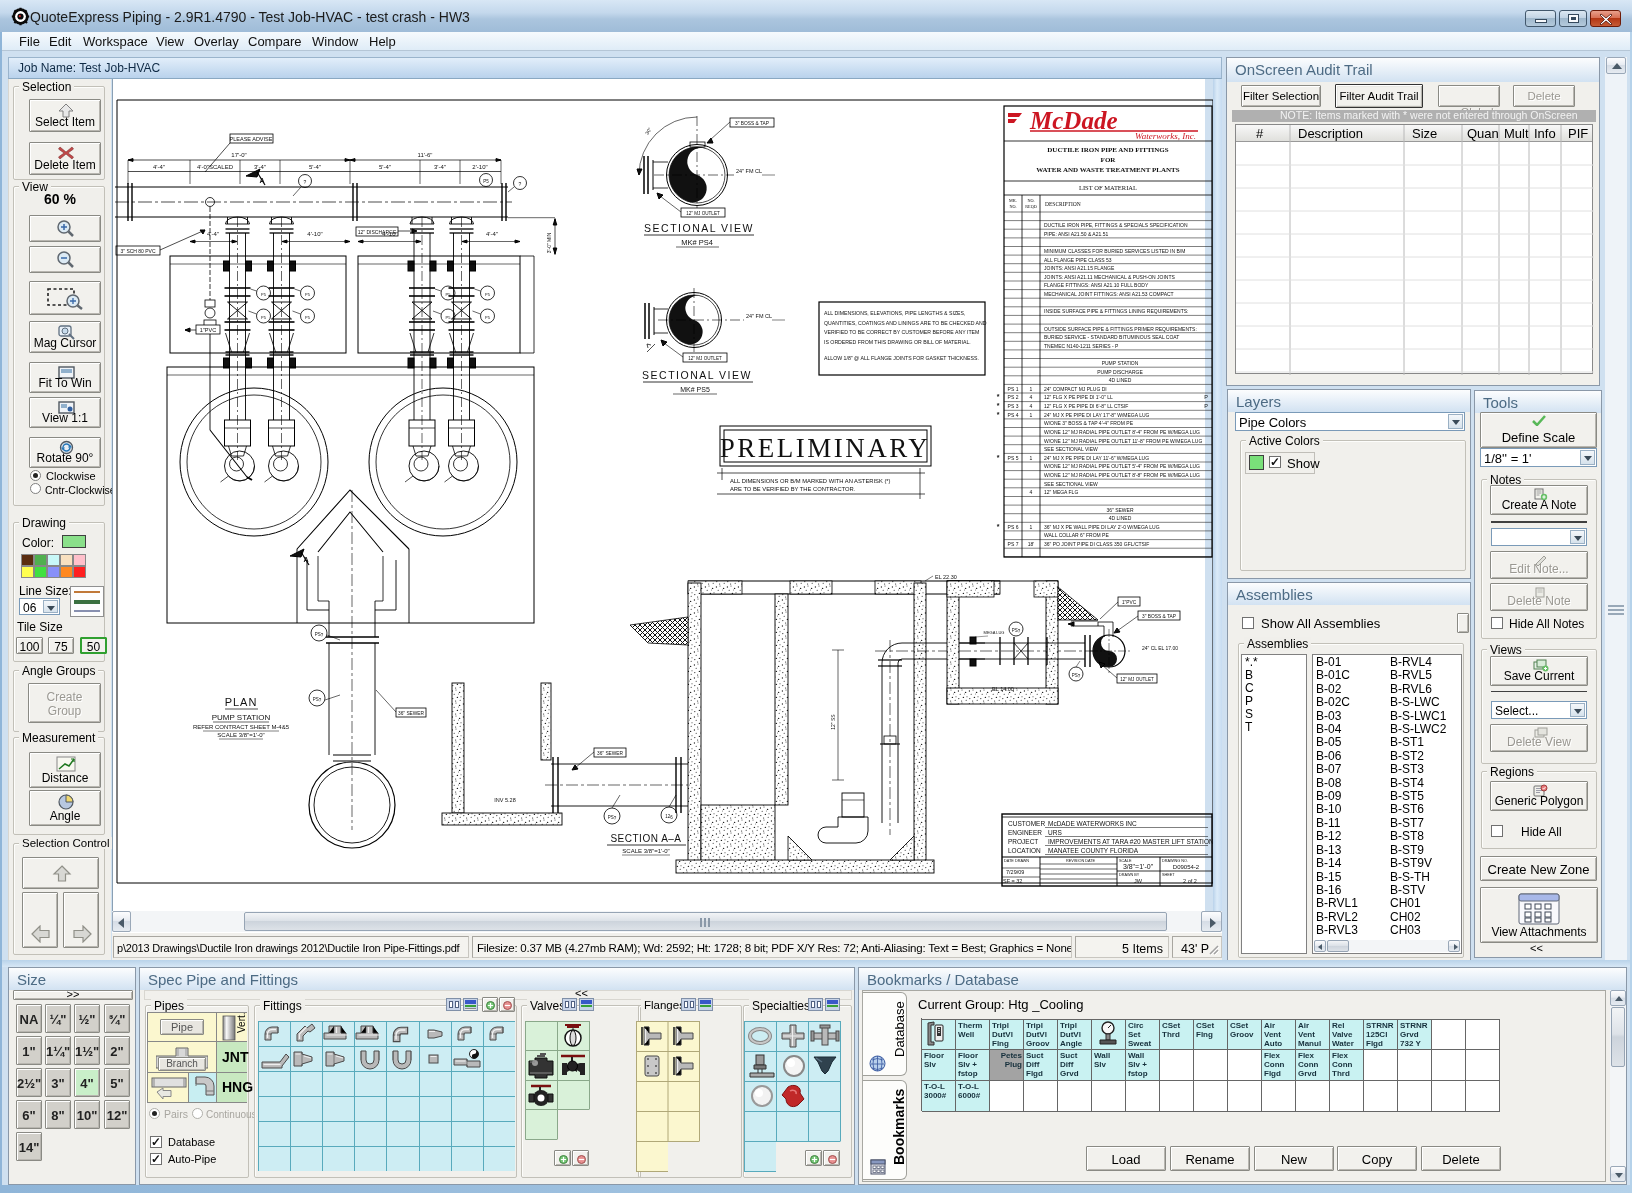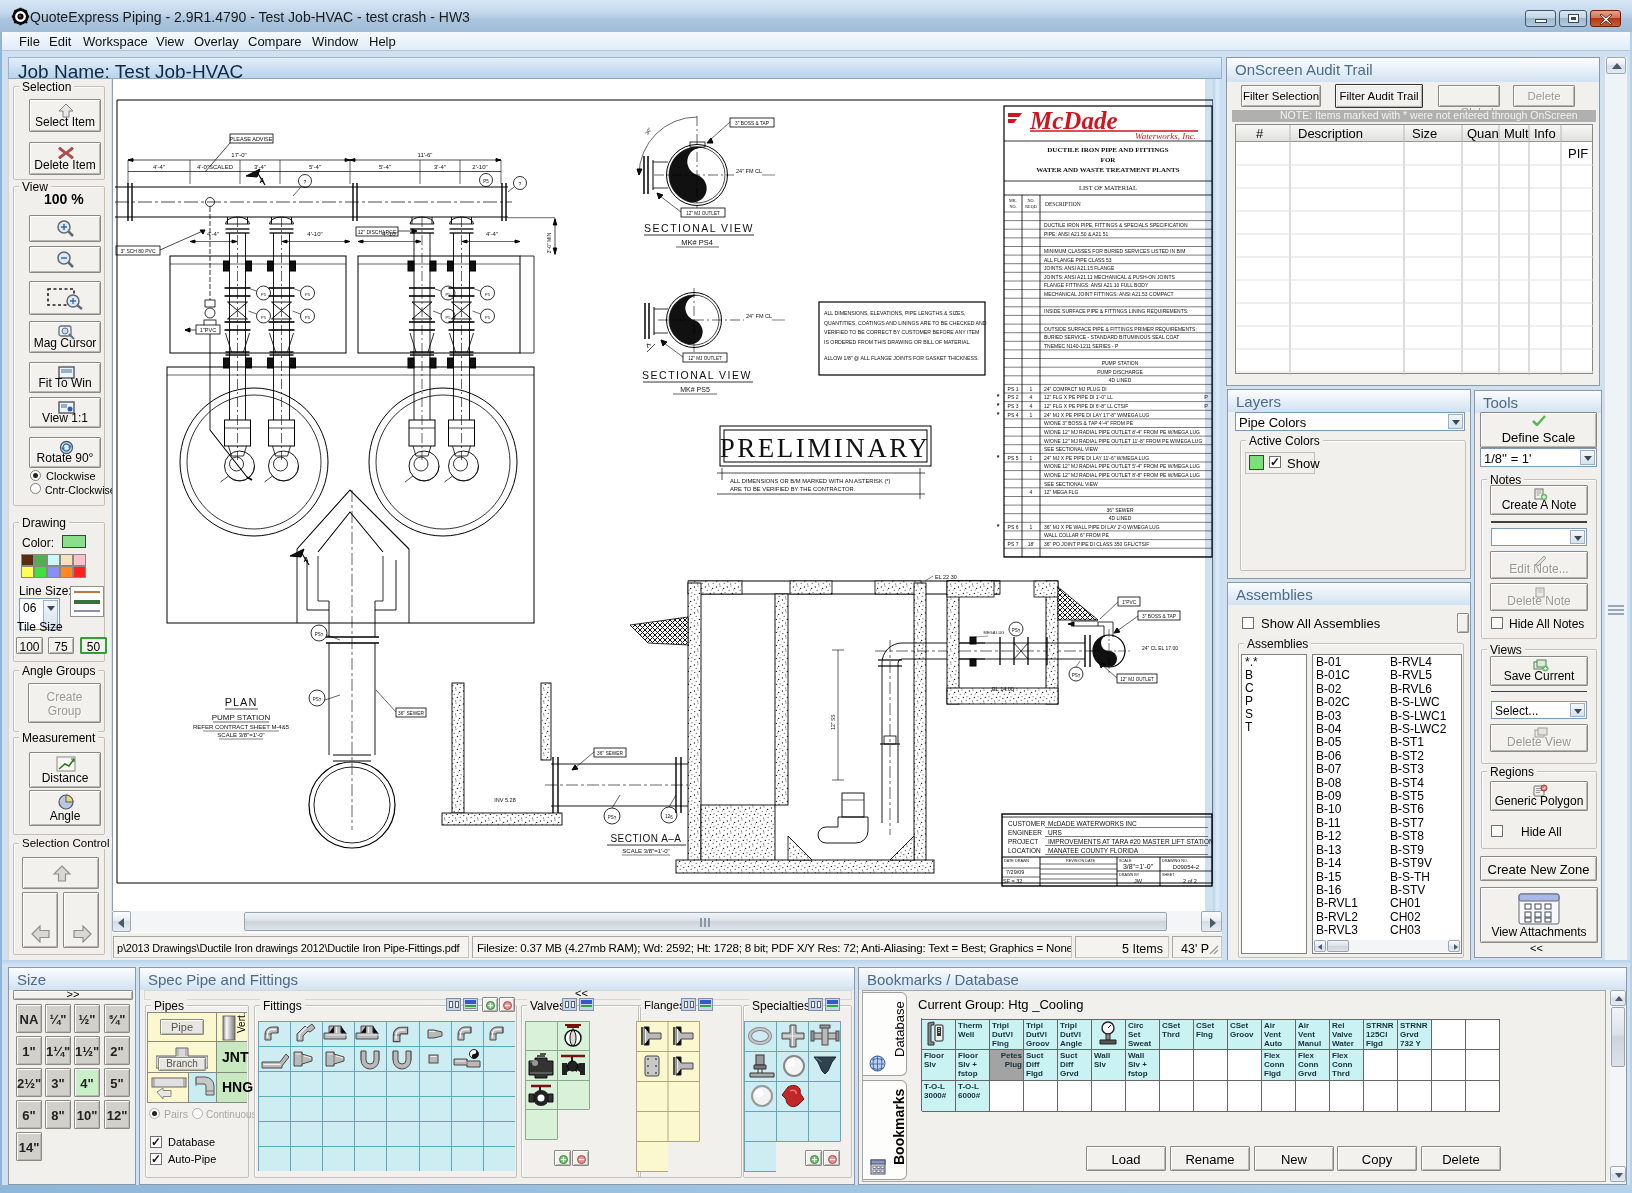--- a/index.html
+++ b/index.html
@@ -13,21 +13,21 @@
 .capbtn { position:absolute; top:10px; height:17px; border-radius:3px; border:1px solid #42586c; }
 .capbtn.minb { left:1525px; width:31px; background:linear-gradient(#dce8f2 0%,#c2d4e4 45%,#9fb8cc 50%,#b4cadc 100%); }
 .capbtn.maxb { left:1559px; width:28px; background:linear-gradient(#dce8f2 0%,#c2d4e4 45%,#9fb8cc 50%,#b4cadc 100%); }
 .capbtn.clsb { left:1590px; width:31px; background:linear-gradient(#e8a08c 0%,#d87055 45%,#b43715 50%,#c65c35 100%); border-color:#6e1b08; }
 #menubar { left:2px; top:32px; width:1628px; height:19px; background:linear-gradient(#f6fafd, #dfecf7); border-bottom:1px solid #b5c6d6; }
 #menubar span { position:absolute; top:2px; font-size:13px; color:#111; }
 
 .wb { background:linear-gradient(90deg,#8fb5d8,#b5d2ea); }
 
 #jobbar { left:8px; top:57px; width:1214px; height:22px; background:linear-gradient(#e2eefa,#b9d2ec); border:1px solid #9ab4cc; border-bottom-color:#8aa8c2;}
-#jobbar span { position:absolute; left:9px; top:3px; font-size:19px; color:#0f2a45; }
+#jobbar span { position:absolute; left:9px; top:3px; font-size:12px; color:#0f2a45; }
 
 #ltb { left:8px; top:79px; width:103px; height:881px; background:#f0efeb; border-left:1px solid #d8d6d0; }
 .grp { position:absolute; border:1px solid #c2c0b8; border-radius:2px; box-shadow:1px 1px 0 #fdfdfb inset; }
 .grp > .glabel { position:absolute; left:5px; top:-7px; background:#f0efeb; padding:0 3px; font-size:12px; color:#000; white-space:nowrap;}
 .btn { position:absolute; background:#f2f1ed; border:1px solid #8a8a84; box-shadow:inset 1px 1px 0 #ffffff, inset -1px -1px 0 #b8b6b0; border-radius:1px; }
 .btn .blabel { position:absolute; width:100%; text-align:center; font-size:12px; color:#000; }
 .btn.dis .blabel { color:#9a9892; text-shadow:1px 1px 0 #fff; }
 .chk { position:absolute; width:12px; height:12px; background:#fff; border:1px solid #707070; }
 .chk.on::after { content:"✓"; position:absolute; left:0px; top:-2px; font-size:12px; font-weight:bold; color:#111; }
 .radio { position:absolute; width:11px; height:11px; background:#fff; border:1px solid #808080; border-radius:50%; }
@@ -103,21 +103,21 @@
 <div class="btn" style="left:29px;top:142px;width:72px;height:33px;">
 <svg style="position:absolute;left:28px;top:3px;" width="16" height="14" viewBox="0 0 16 14">
         <path d="M2 1 L8 6 L14 1 L15.5 3 L10 7 L15.5 11 L14 13 L8 8 L2 13 L0.5 11 L6 7 L0.5 3 Z" fill="#c24848" stroke="#803030" stroke-width="0.6"></path>
       </svg>
 <div class="blabel" style="bottom:2px;">Delete Item</div>
     </div>
 
 <div class="grp" style="left:13px;top:186px;width:92px;height:320px;">
       <div class="glabel">View</div>
     </div>
-<div class="lbl" style="left:44px;top:191px;font-weight:bold;font-size:14px;">100 %</div>
+<div class="lbl" style="left:44px;top:191px;font-weight:bold;font-size:14px;">60 %</div>
 <div class="btn" style="left:29px;top:215px;width:72px;height:27px;">
 <svg style="position:absolute;left:26px;top:3px;" width="20" height="20" viewBox="0 0 20 20">
         <circle cx="8" cy="8" r="6" fill="#dceaf4" stroke="#606870" stroke-width="1.5"></circle>
         <path d="M12.5 12.5 L17 17" stroke="#606870" stroke-width="2.5"></path>
         <path d="M5 8 h6 M8 5 v6" stroke="#3868a8" stroke-width="1.5"></path>
       </svg>
     </div>
 <div class="btn" style="left:29px;top:246px;width:72px;height:27px;">
 <svg style="position:absolute;left:26px;top:3px;" width="20" height="20" viewBox="0 0 20 20">
         <circle cx="8" cy="8" r="6" fill="#dceaf4" stroke="#606870" stroke-width="1.5"></circle>
@@ -182,21 +182,21 @@
 <div style="position:absolute;left:26px;top:0;width:13px;height:12px;background:#c8f8f8;border:1px solid #888;"></div>
 <div style="position:absolute;left:39px;top:0;width:13px;height:12px;background:#f8e0c0;border:1px solid #888;"></div>
 <div style="position:absolute;left:52px;top:0;width:13px;height:12px;background:#ffc0cb;border:1px solid #888;"></div>
 <div style="position:absolute;left:0;top:12px;width:13px;height:12px;background:#ffff50;border:1px solid #888;"></div>
 <div style="position:absolute;left:13px;top:12px;width:13px;height:12px;background:#40e040;border:1px solid #888;"></div>
 <div style="position:absolute;left:26px;top:12px;width:13px;height:12px;background:#8890f8;border:1px solid #888;"></div>
 <div style="position:absolute;left:39px;top:12px;width:13px;height:12px;background:#ff8820;border:1px solid #888;"></div>
 <div style="position:absolute;left:52px;top:12px;width:13px;height:12px;background:#ff2020;border:1px solid #888;"></div>
 </div>
 <div class="lbl" style="left:19px;top:584px;">Line Size:</div>
-<div class="dd" style="left:19px;top:598px;width:41px;height:32px;">
+<div class="dd" style="left:19px;top:598px;width:41px;height:17px;">
       <div class="dtext">06</div>
       <div class="darr"></div>
     </div>
 <div class="abs" style="left:70px;top:586px;width:34px;height:31px;background:#fdfdfd;border:1px solid #909090;">
 <div style="position:absolute;left:3px;top:4px;width:26px;height:2px;background:#c07838;"></div>
 <div style="position:absolute;left:3px;top:13px;width:26px;height:4px;background:#3a7040;"></div>
 <div style="position:absolute;left:3px;top:23px;width:26px;height:2px;background:#8890b0;"></div>
 </div>
 <div class="lbl" style="left:17px;top:620px;">Tile Size</div>
 <div class="btn" style="left:16px;top:637px;width:27px;height:17px;">
@@ -311,21 +311,21 @@
         <div class="lbl" style="left:48px;top:-1px;color:#f2f2f2;font-size:10.5px;">NOTE: Items marked with * were not entered through OnScreen</div>
       </div>
 <div class="abs" style="left:8px;top:66px;width:358px;height:250px;background:#fff;border:1px solid #888;">
 <div style="position:absolute;left:0;top:0;width:100%;height:17px;background:linear-gradient(#f8f8f8,#e0e0dc);border-bottom:1px solid #999;"></div>
 <div class="lbl" style="left:20px;top:1px;font-size:13px;">#</div>
 <div class="lbl" style="left:62px;top:1px;font-size:13px;">Description</div>
 <div class="lbl" style="left:176px;top:1px;font-size:13px;">Size</div>
 <div class="lbl" style="left:231px;top:1px;font-size:13px;">Quan</div>
 <div class="lbl" style="left:268px;top:1px;font-size:13px;">Mult</div>
 <div class="lbl" style="left:298px;top:1px;font-size:13px;">Info</div>
-<div class="lbl" style="left:332px;top:1px;font-size:13px;margin-top:20px;">PIF</div>
+<div class="lbl" style="left:332px;top:1px;font-size:13px;">PIF</div>
 <svg width="358" height="250" style="position:absolute;left:0;top:0;">
 <g stroke="#b8b8b8" stroke-width="1">
 <line x1="54" y1="0" x2="54" y2="250"></line>
             <line x1="168" y1="0" x2="168" y2="250"></line>
             <line x1="226" y1="0" x2="226" y2="250"></line>
             <line x1="263" y1="0" x2="263" y2="250"></line>
             <line x1="293" y1="0" x2="293" y2="250"></line>
             <line x1="325" y1="0" x2="325" y2="250"></line>
 <g stroke="#e0e0e0">
 <line x1="0" y1="40" x2="358" y2="40"></line>

